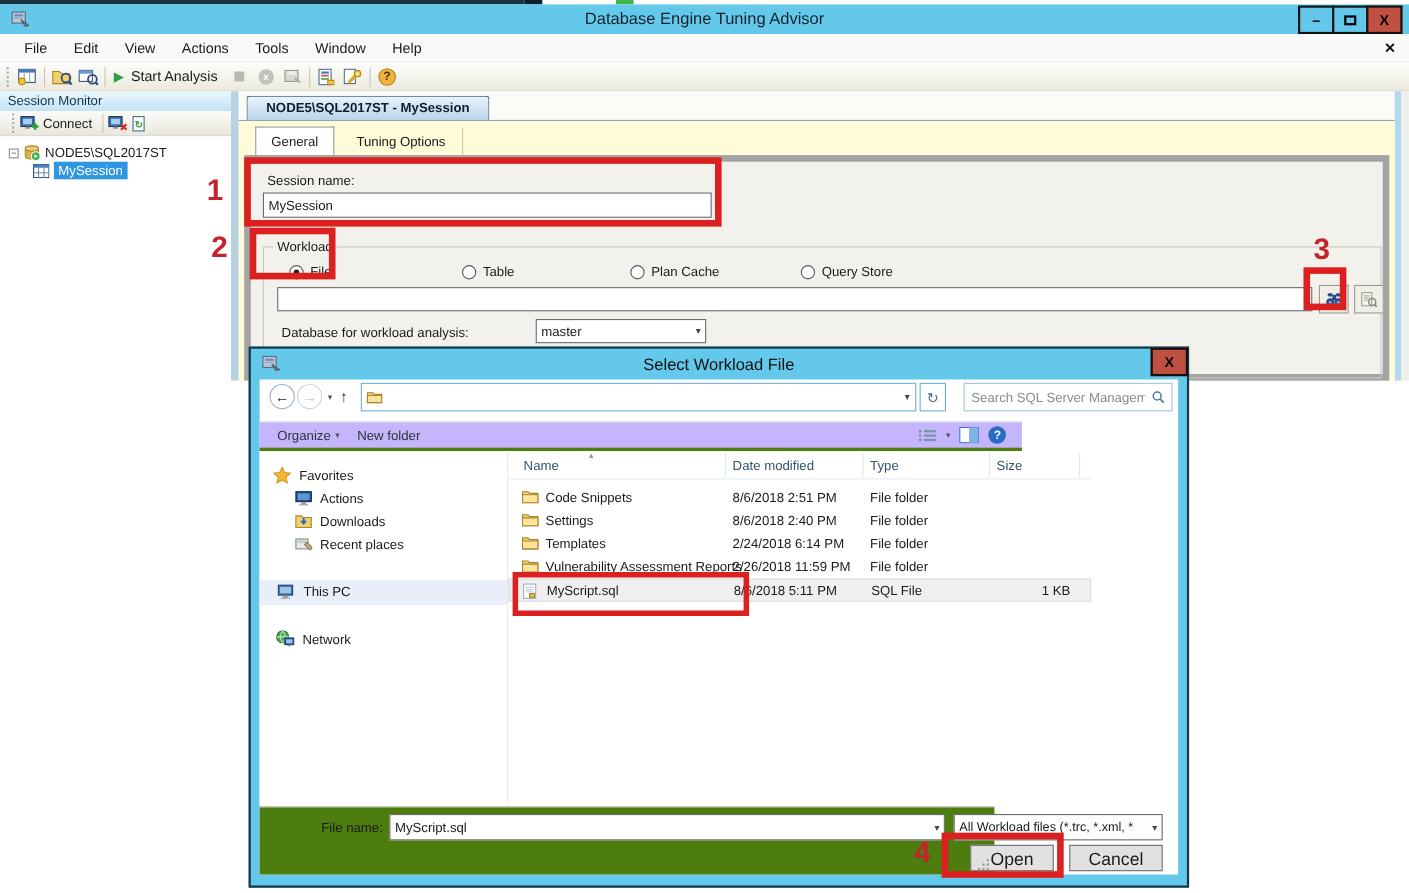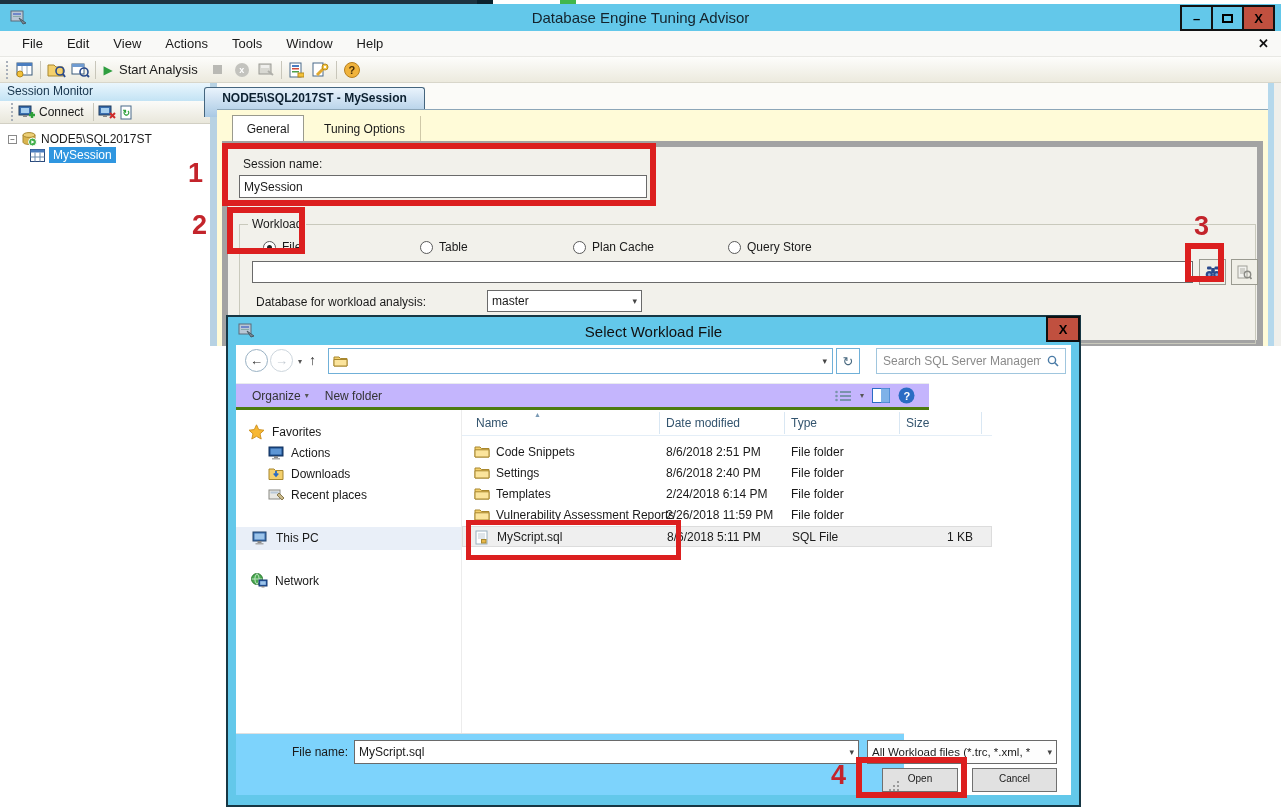--- a/index.html
+++ b/index.html
@@ -42,21 +42,21 @@
   .smon-toolbar { left:0; top:101px; width:210px; height:23px; background:linear-gradient(#fbfbf9,#e9e7db); border-bottom:1px solid #d2d0c4; display:flex; align-items:center; padding-left:8px; }
   .smon-label { font-size:12px; color:#1a1a1a; margin:0 6px 0 3px; }
   .smon-tree { left:0; top:124px; width:210px; height:222px; background:#fff; }
   .tree-row { position:absolute; display:flex; align-items:center; font-size:12px; color:#1a1a1a; }
   .expander { width:9px; height:9px; border:1px solid #8a8a8a; background:#fff; font-size:8px; line-height:7px; text-align:center; color:#333; margin-right:4px; }
   .sel-chip { background:#2f96e0; color:#fff; padding:1px 4px; }
   .splitter { left:210px; top:83px; width:7px; height:263px; background:#b7d2e3; }
 
   
   .tabstrip-bg { left:217px; top:83px; width:1051px; height:26px; background:#fbfbf8; }
-  .doc-tab { left:204px; top:87px; width:221px; height:30px; background:linear-gradient(#e9f3fc,#a9c9e4); border:1px solid #44657e; border-bottom:none; border-radius:3px 3px 0 0; font-size:12px; font-weight:bold; color:#0c2030; text-align:center; line-height:21px; }
+  .doc-tab { left:224px; top:87px; width:221px; height:30px; background:linear-gradient(#e9f3fc,#a9c9e4); border:1px solid #44657e; border-bottom:none; border-radius:3px 3px 0 0; font-size:12px; font-weight:bold; color:#0c2030; text-align:center; line-height:21px; }
   .page { left:217px; top:109px; width:1051px; height:237px; background:#fffbd8; border-top:1px solid #8ca6b8; }
   .tab2 { position:absolute; height:27px; font-size:12px; text-align:center; padding-top:6px; color:#1a1a1a; }
   .tab-general { left:15px; top:5px; width:72px; background:#fff; border:1px solid #9a9a8e; border-bottom:none; }
   .tab-tuning { left:92px; top:6px; width:112px; border-right:1px solid #cfc8a8; }
   .panel { position:absolute; left:5px; top:31px; width:1041px; height:205px; background:#f2f1eb; border:6px solid #a3a3a3; }
   .lbl { position:absolute; font-size:12px; color:#1a1a1a; }
   .tbox { position:absolute; background:#fff; border:1px solid #6a6a6a; font-size:12px; color:#1a1a1a; padding:2px 4px; font-family:"Liberation Sans",sans-serif; }
   .groupbox { position:absolute; left:11px; top:77px; width:1017px; height:120px; border:1px solid #c9c9bc; }
   .groupbox-label { position:absolute; left:8px; top:-8px; background:#f2f1eb; padding:0 4px; font-size:12px; color:#1a1a1a; }
   .radio { position:absolute; display:flex; align-items:center; font-size:12px; color:#1a1a1a; }
@@ -99,22 +99,22 @@
   .colheaders .col { position:absolute; top:6px; }
   .colsep { position:absolute; top:2px; width:1px; height:22px; background:#d9e7f3; }
   .sort-arrow { position:absolute; left:72px; top:1px; font-size:7px; color:#7a9ab5; }
   .frow { position:absolute; left:0; width:530px; height:21px; font-size:12px; color:#1a1a1a; }
   .frow .cell { position:absolute; top:3px; white-space:nowrap; }
   .frow .icon { position:absolute; left:12px; top:3px; }
   .frow.hl { background:#efefef; border:1px solid #dcdcdc; }
   .cell-name { left:34px; } .cell-date { left:204px; color:#1a1a1a; } .cell-type { left:329px; } 
   .cell-size { left:444px; width:66px; text-align:right; }
 
-  .dlg-footer { position:absolute; left:0; top:388px; width:668px; height:62px; background:#7dd3fc; border-top:1px solid #e0e0e0;padding-left:8px; }
-  .btn { position:absolute; height:24px; background:#e1e1e1; border:1px solid #707070; font-size:10px; color:#1a1a1a; text-align:center; padding-top:4px; }
+  .dlg-footer { position:absolute; left:0; top:388px; width:668px; height:62px; background:#4d7c0f; border-top:1px solid #e0e0e0;padding-left:8px; }
+  .btn { position:absolute; height:24px; background:#e1e1e1; border:1px solid #707070; font-size:16px; color:#1a1a1a; text-align:center; padding-top:4px; }
   .gripdots { position:absolute; right:5px; bottom:4px; width:10px; height:10px; }
   .gripdots i { position:absolute; width:2px; height:2px; background:#9a9a9a; }
 
   
   .ann-box { position:absolute; border:6px solid #dc1f1f; z-index:60; }
   .ann-box.thin { border-width:5px; }
   .ann-num { position:absolute; color:#c3242b; font-size:27px; font-weight:bold; z-index:60; }
 
   svg { display:block; }
 </style>

